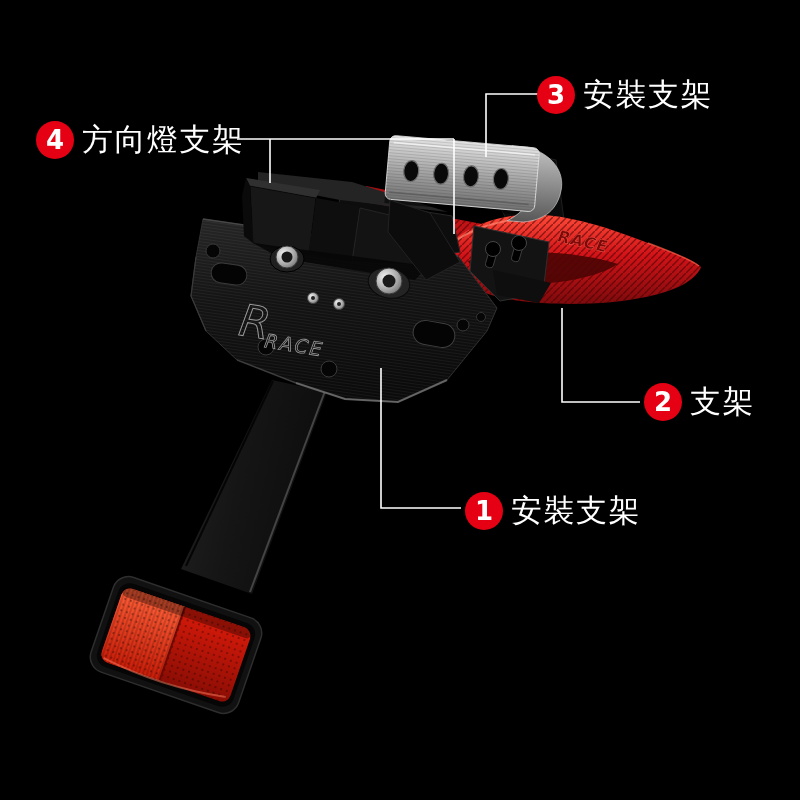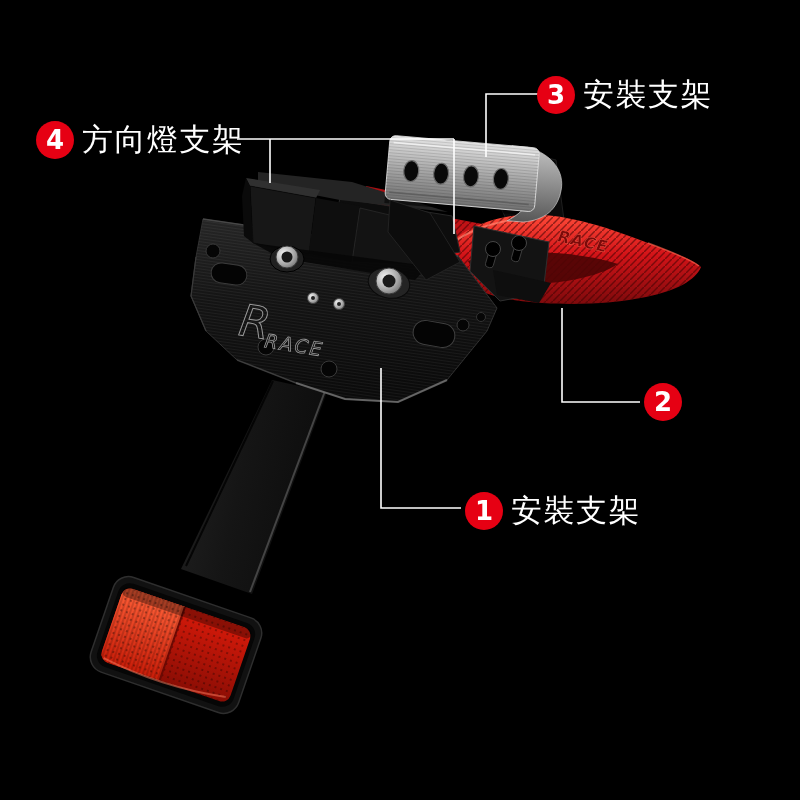--- a/index.html
+++ b/index.html
@@ -188,20 +188,21 @@
     </g>
   </svg>
 
   <div class="callout" style="left:465px;top:492px;">
     <span class="badge">1</span>
     <span class="lbl">安裝支架</span>
   </div>
 
   <div class="callout" style="left:644px;top:383px;">
     <span class="badge">2</span>
+    <span class="lbl">支架</span>
   </div>
 
   <div class="callout" style="left:537px;top:76px;">
     <span class="badge">3</span>
     <span class="lbl">安裝支架</span>
   </div>
 
   <div class="callout" style="left:36px;top:121px;">
     <span class="badge">4</span>
     <span class="lbl">方向燈支架</span>

